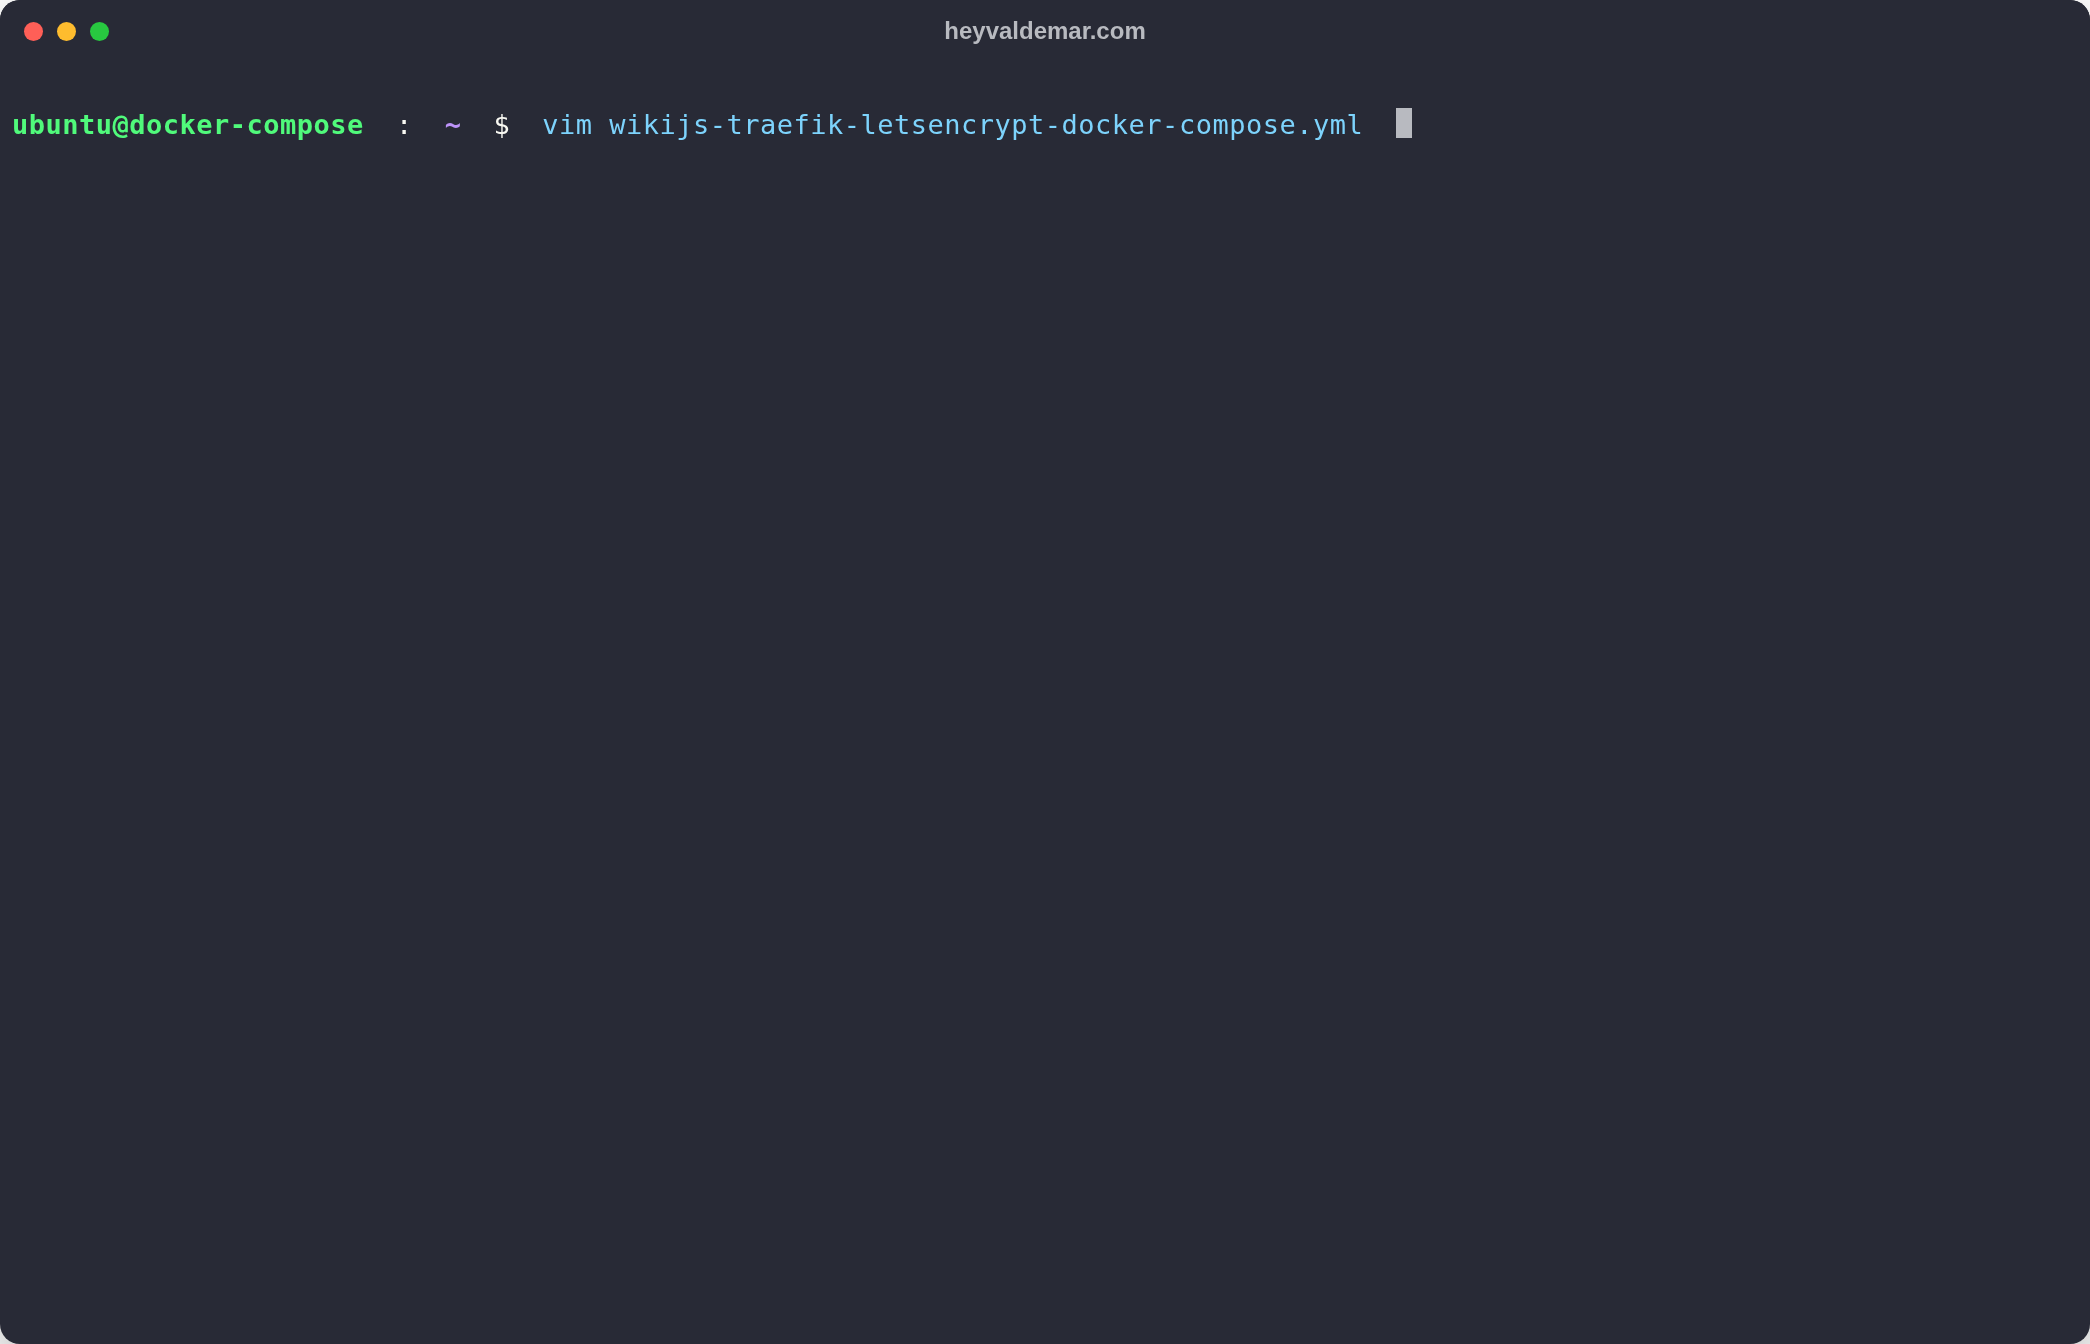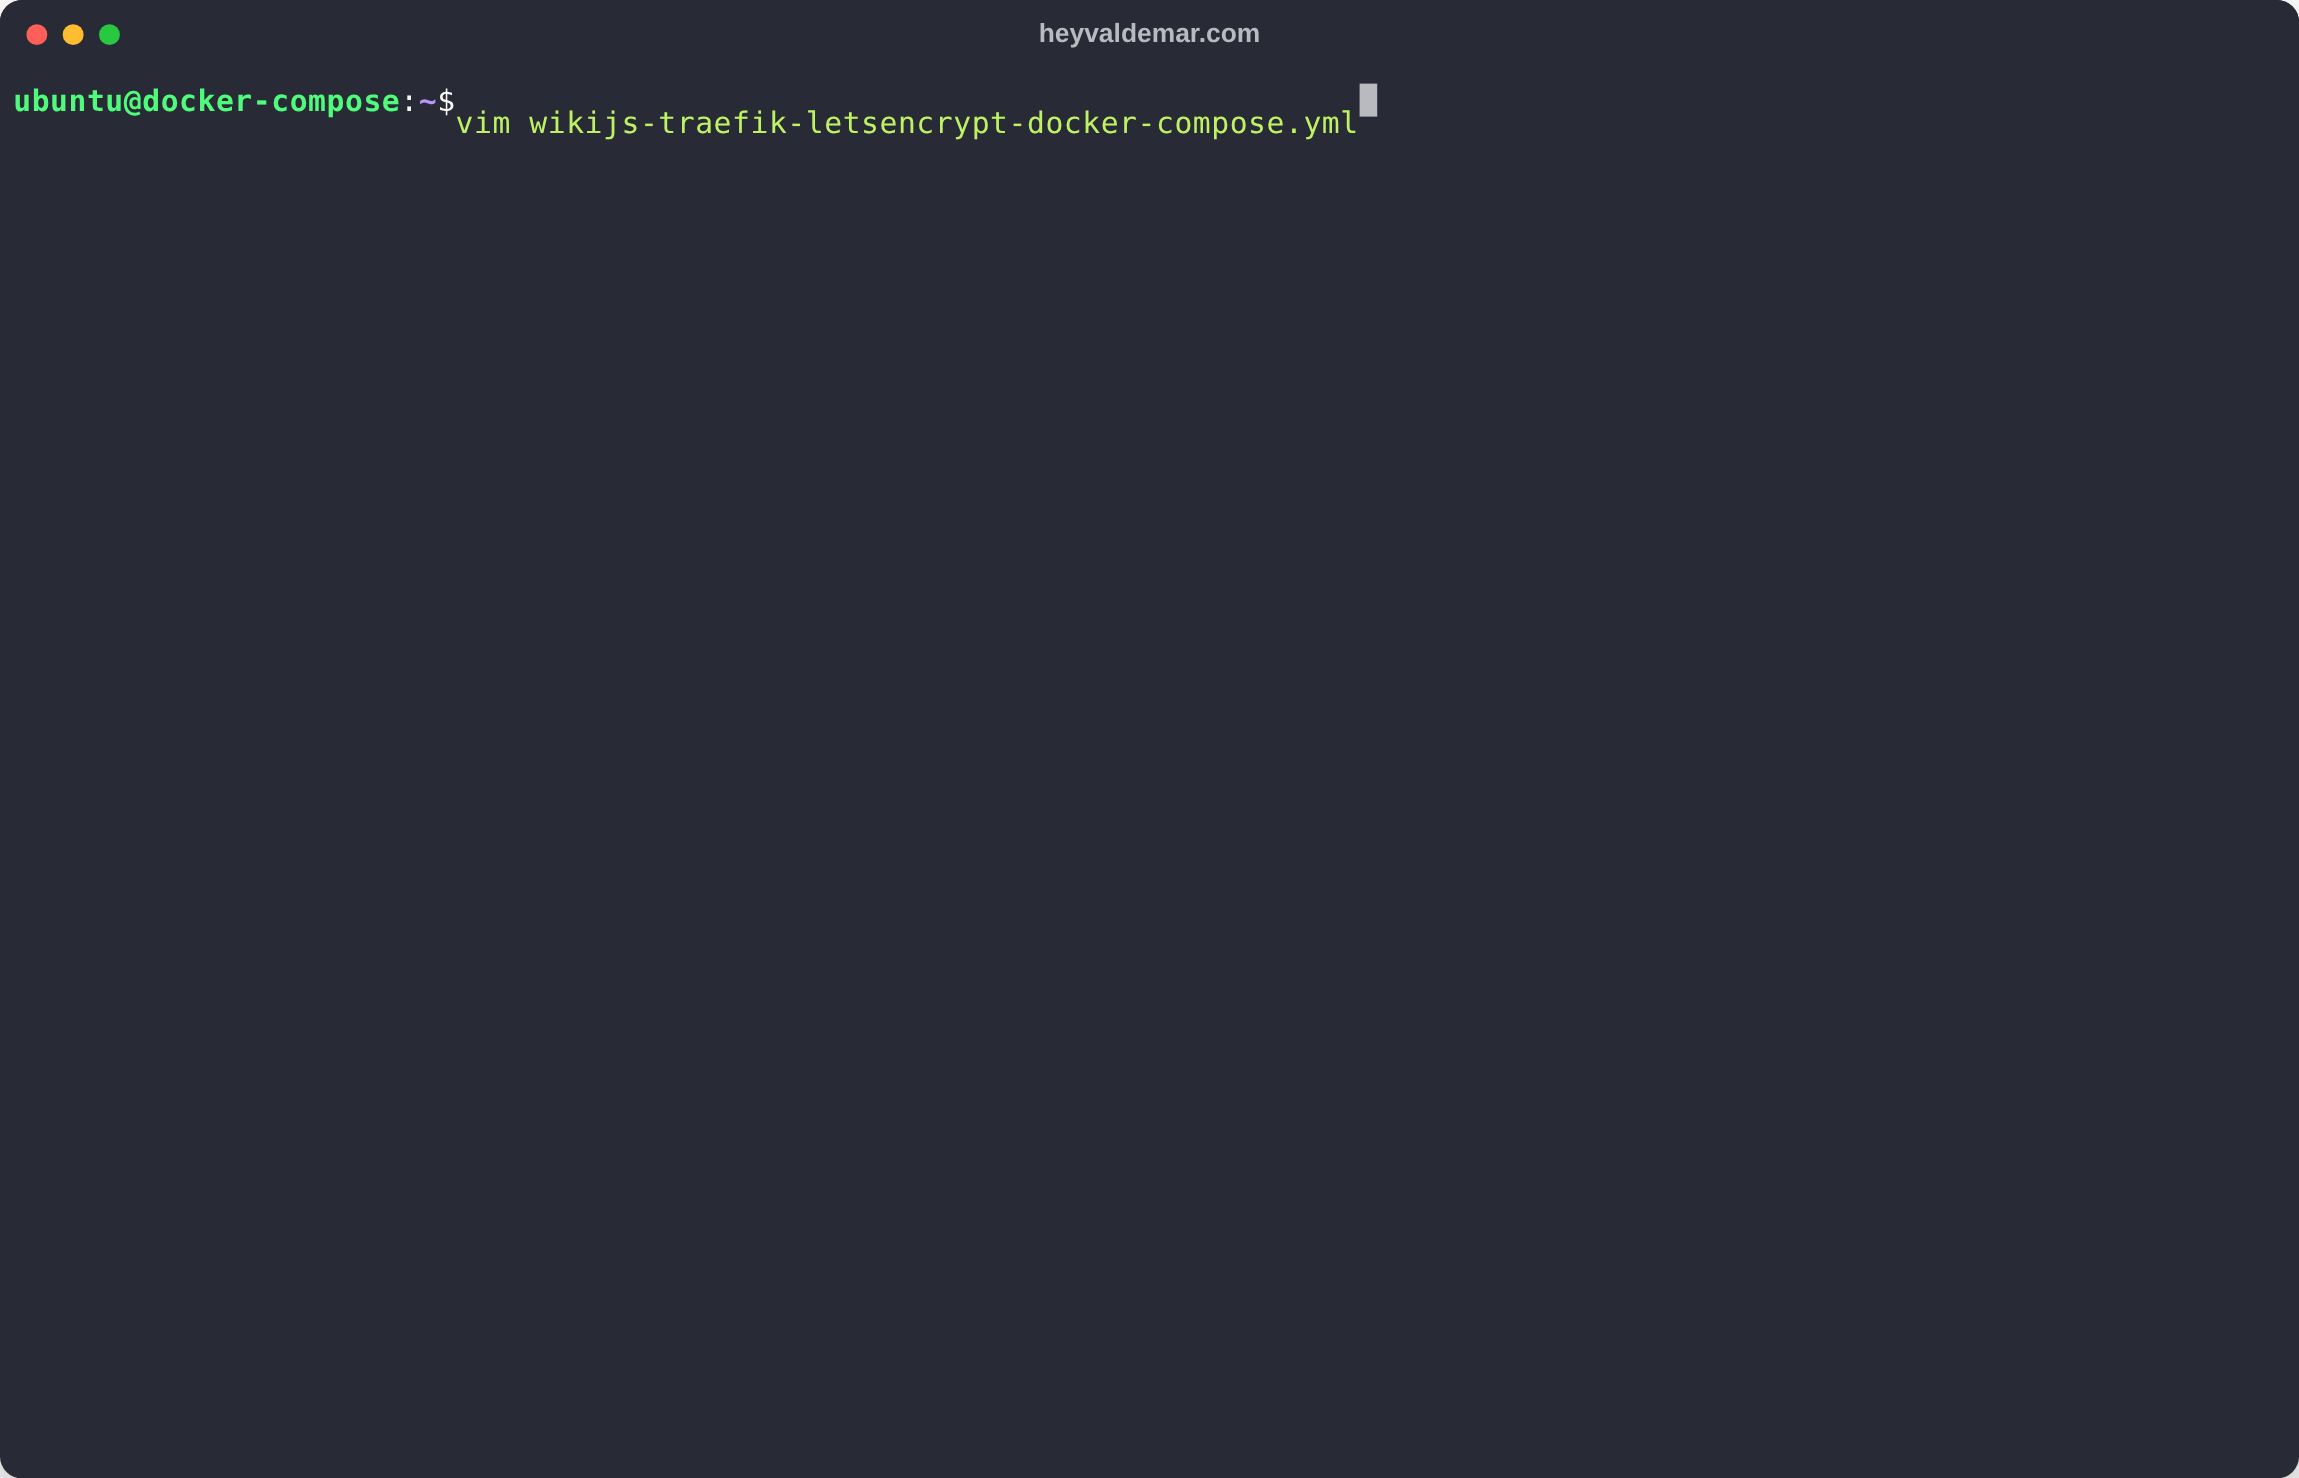--- a/index.html
+++ b/index.html
@@ -1,18 +1,19 @@
 <!DOCTYPE html>
 <html><head>
   <meta charset="utf-8">
   <style>
     * {
       margin: 0;
       padding: 0;
       box-sizing: border-box;
+      gap: 32px;
     }
     
     body {
       background: #ffffff;
       width: 2090px;
       height: 1344px;
       display: flex;
       align-items: flex-start;
       justify-content: flex-start;
       font-family: 'SF Mono', 'Menlo', 'Monaco', 'Consolas', monospace;
@@ -98,22 +99,21 @@
     .prompt-path {
       color: #bd93f9;
       font-weight: bold;
     }
     
     .prompt-dollar {
       color: #f8f8f2;
     }
     
     .command {
-      color: #bef264;
-      margin-top: 20px;
+      color: #7dd3fc;
     }
     
     .cursor {
       display: inline-block;
       width: 16px;
       height: 30px;
       background: #b8bac0;
       vertical-align: text-bottom;
       margin-left: 1px;
       position: relative;

